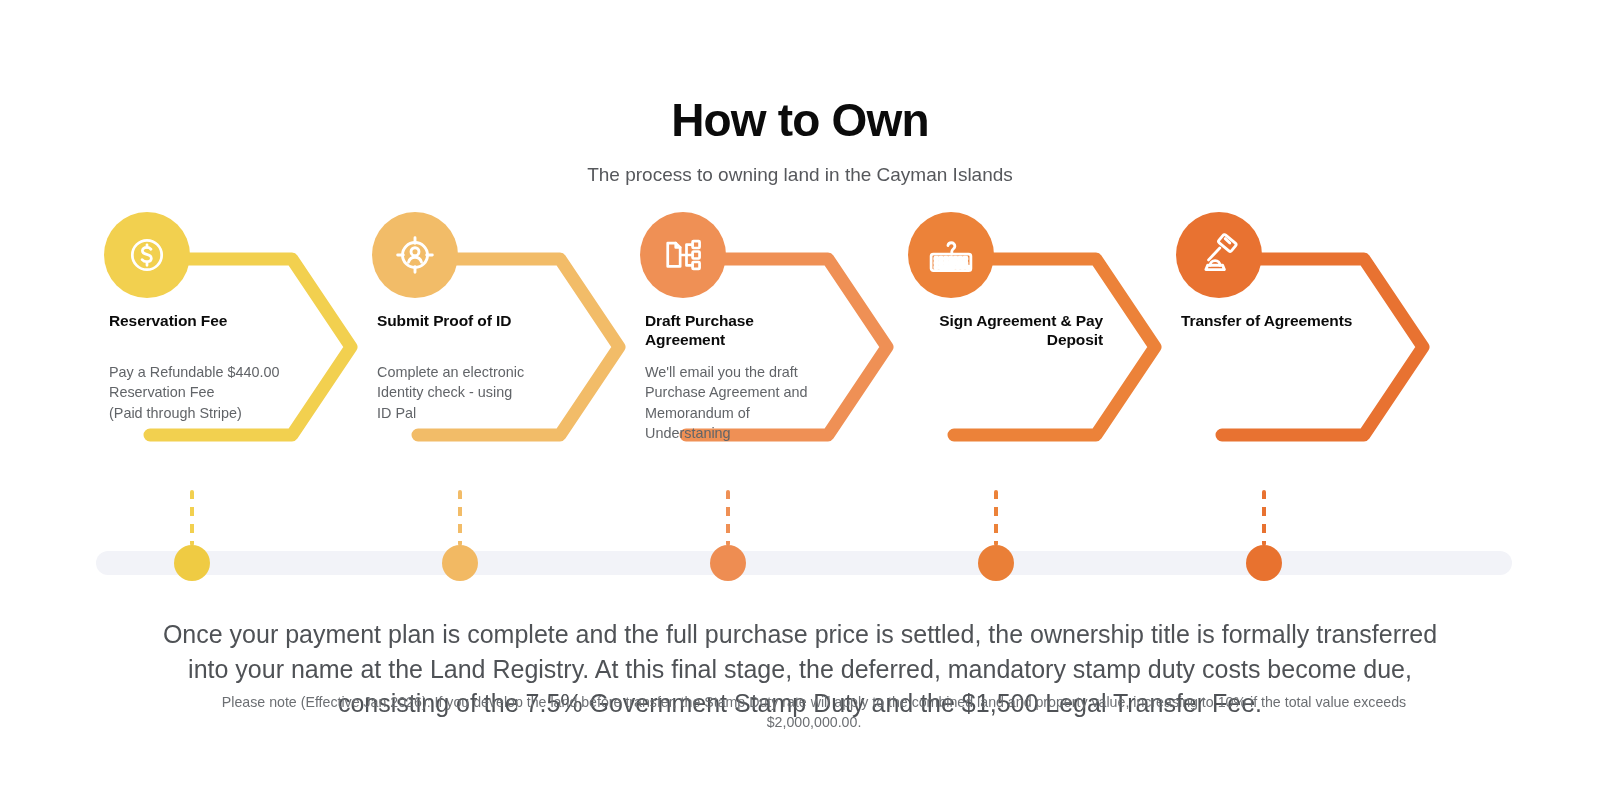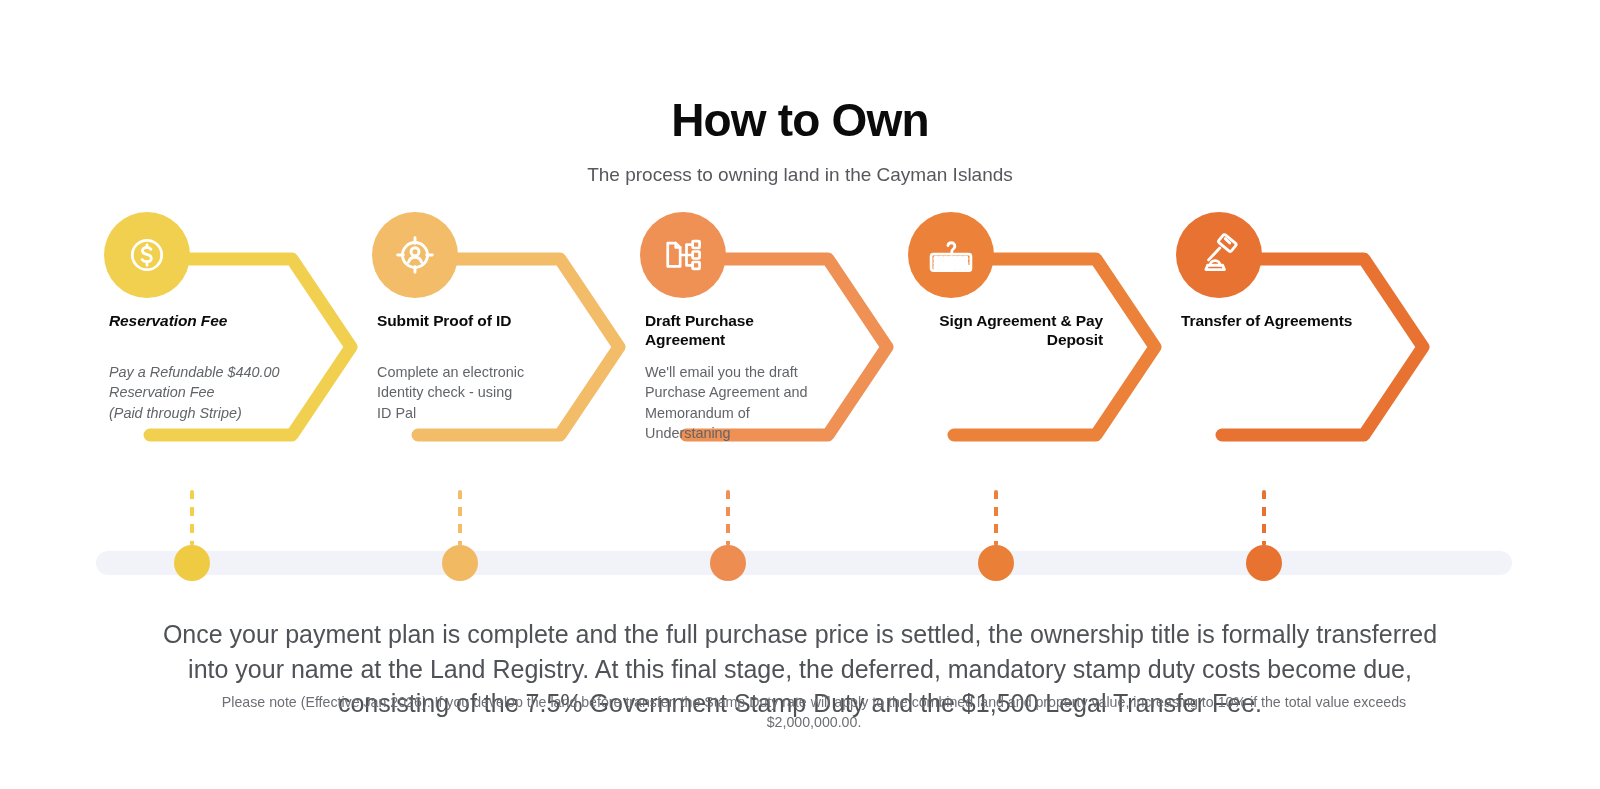--- a/index.html
+++ b/index.html
@@ -161,21 +161,21 @@
 <body>
 
 <div class="page">
 
   <div class="header">
     <h1 class="title">How to Own</h1>
     <p class="subtitle">The process to owning land in the Cayman Islands</p>
   </div>
 
   <div class="steps" id="steps-container">
-      <div class="step" style="left: 0px; font-style: italic;">
+      <div class="step" style="left: 0px;">
         <svg class="step-arrow" viewBox="0 0 284 270" width="284" height="270">
           <path d="M 54 47 L 196 47 L 255 135 L 196 223 L 54 223" fill="none" stroke="#f2d04f" stroke-width="13" stroke-linecap="round" stroke-linejoin="round"></path>
         </svg>
         <div class="step-icon" style="background: rgb(242, 208, 79);">
           <svg width="42" height="42" viewBox="0 0 32 32">
             <circle cx="16" cy="16" r="11.2" fill="none" stroke="#ffffff" stroke-width="2.1" stroke-linecap="round" stroke-linejoin="round"></circle>
             <path d="M19 11.6a4.1 4.1 0 0 0-3.2-1.4c-2 0-3.3 1-3.3 2.6 0 1.6 1.3 2.3 3.3 2.7 2.1.5 3.5 1.2 3.5 2.9 0 1.7-1.5 2.7-3.5 2.7a4.4 4.4 0 0 1-3.5-1.6" fill="none" stroke="#ffffff" stroke-width="2.1" stroke-linecap="round" stroke-linejoin="round"></path>
             <path d="M16 8.2v1.9M16 21.9v2" fill="none" stroke="#ffffff" stroke-width="2.1" stroke-linecap="round" stroke-linejoin="round"></path>
           </svg>
         </div>

